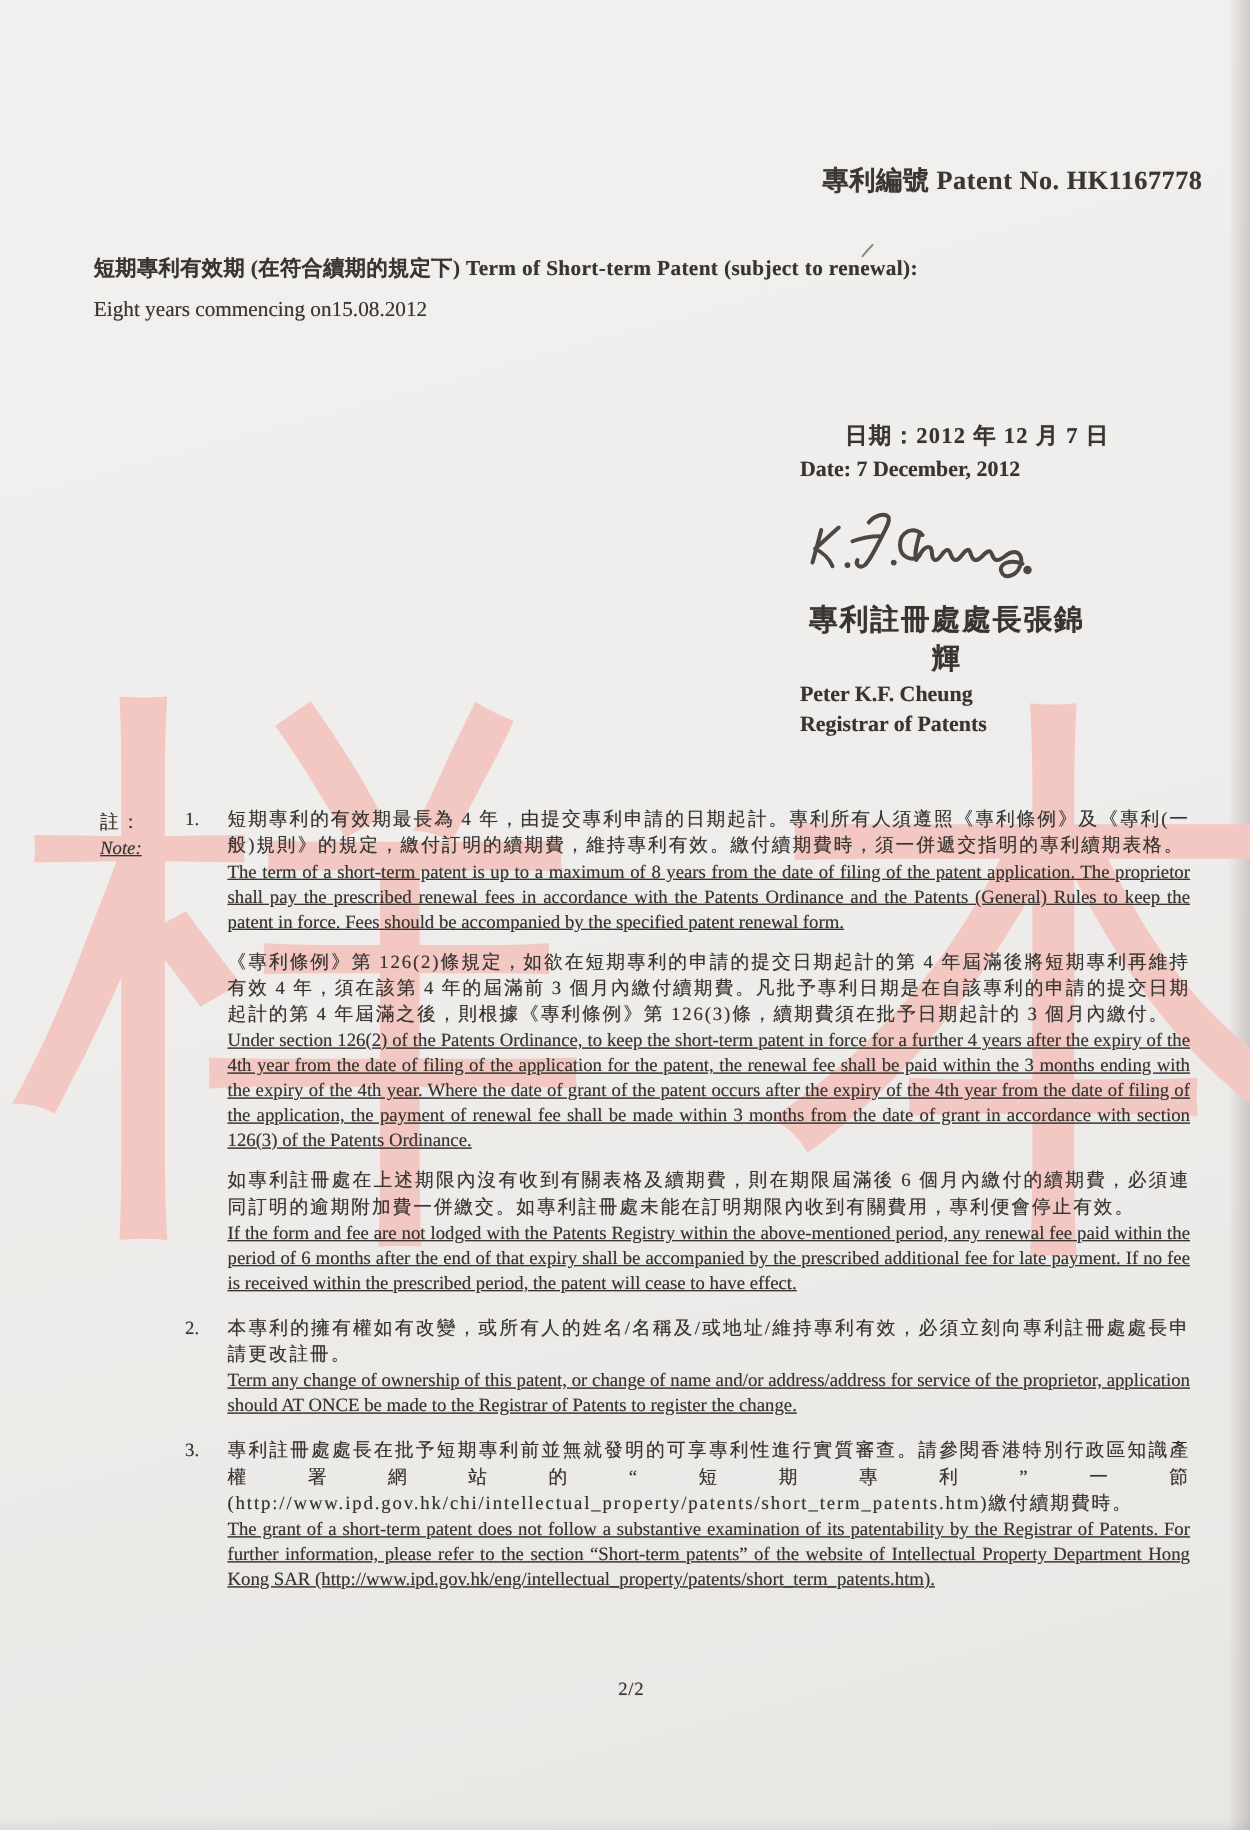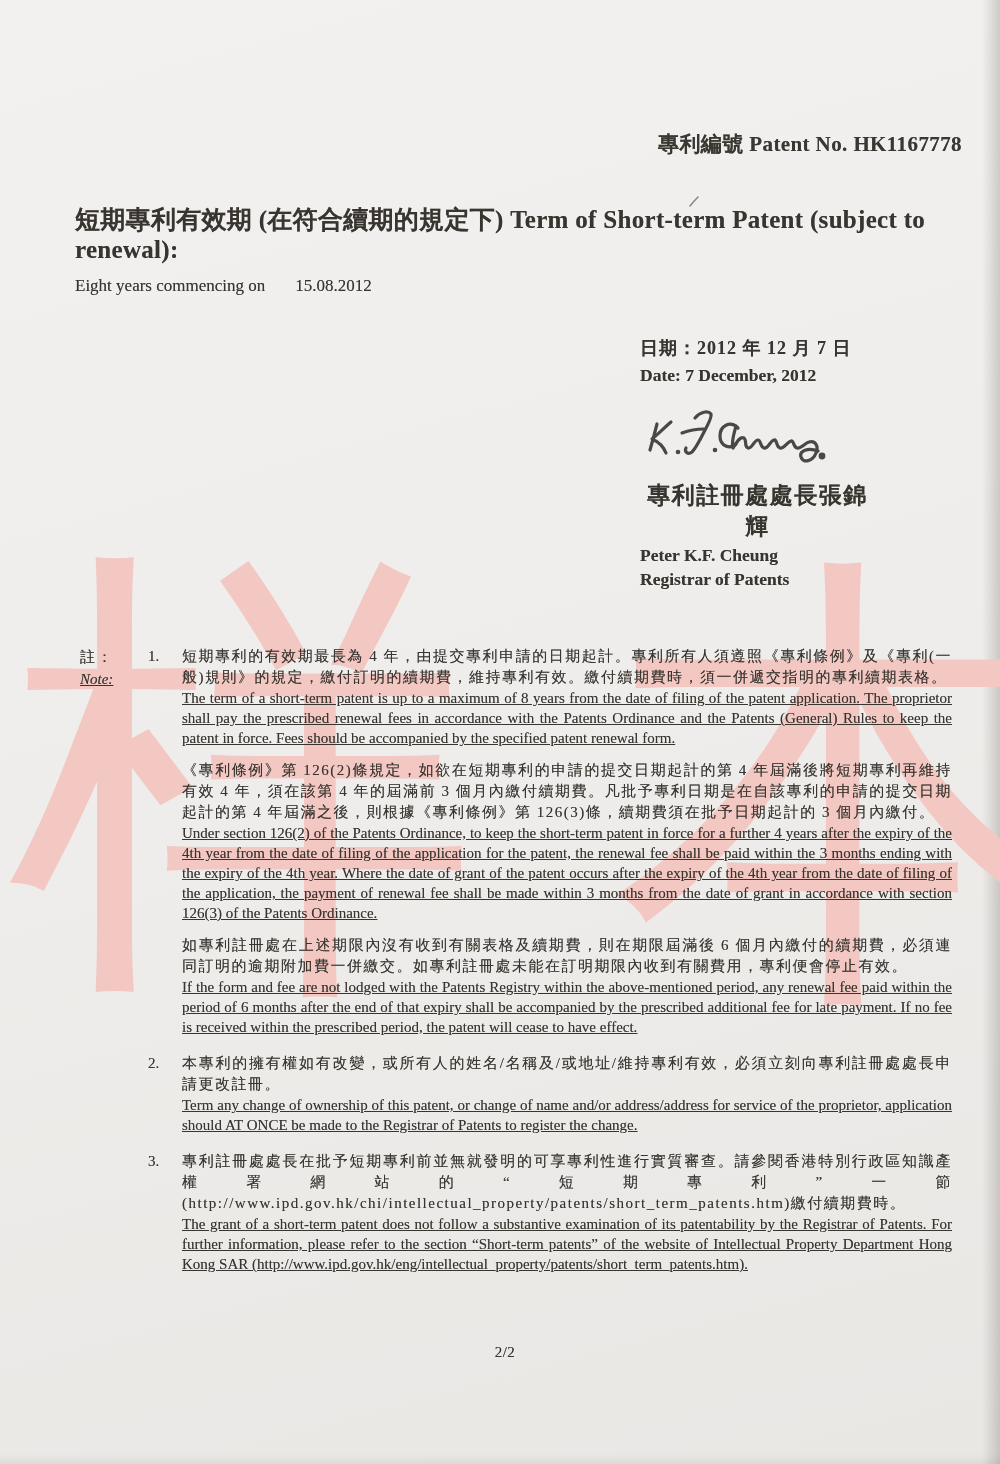--- a/index.html
+++ b/index.html
@@ -35,27 +35,27 @@
   
   .content { position:absolute; inset:0; z-index:2; }
 
   .patent-no {
     position:absolute; left:658px; top:99px;
     font-size:21px; font-weight:700; letter-spacing:0.4px; color:#3a3631;margin-top:31px;
   }
   .stray-mark { position:absolute; left:688px; top:194px; width:12px; height:12px; }
 
   .title-block { position:absolute; left:75px; top:203px; width:880px; }
-  .title-line1 { font-size:25px; font-weight:700; letter-spacing:0.3px; }
+  .title-line1 { font-size:17px; font-weight:700; letter-spacing:0.3px; }
   .title-line2 { font-size:18px; margin-top:13px; letter-spacing:1px; }
   .title-line3 { font-size:17px; margin-top:12px; }
-  .title-line3 .date-gap { margin-left:30px; }
+  .title-line3 .date-gap { }
 
   .sig-block { position:absolute; left:640px; top:336px; width:250px; }
-  .date-zh { font-size:18px; font-weight:700; letter-spacing:1px; }
+  .date-zh { font-size:18px; font-weight:700; letter-spacing:1px;margin-left:36px; }
   .date-en { font-size:17.5px; font-weight:700; margin-top:5px; }
   .signature-svg { display:block; margin:12px 0 4px -2px; }
   .name-zh { font-size:23px; font-weight:700; letter-spacing:1.5px; text-align:center; width:235px; }
   .name-en, .title-en { font-size:17.5px; font-weight:700; text-align:left; width:235px; margin-top:3px; }
 
   .notes { position:absolute; left:80px; top:646px; width:880px; font-size:15px; }
   .notes-label { position:absolute; left:0; top:2px; width:60px; }
   .notes-label .zh { font-size:15px; letter-spacing:2px; }
   .notes-label .en { font-size:15px; font-style:italic; margin-top:4px;text-decoration:underline; }
   .note-items { position:absolute; left:68px; top:0; width:804px; }

